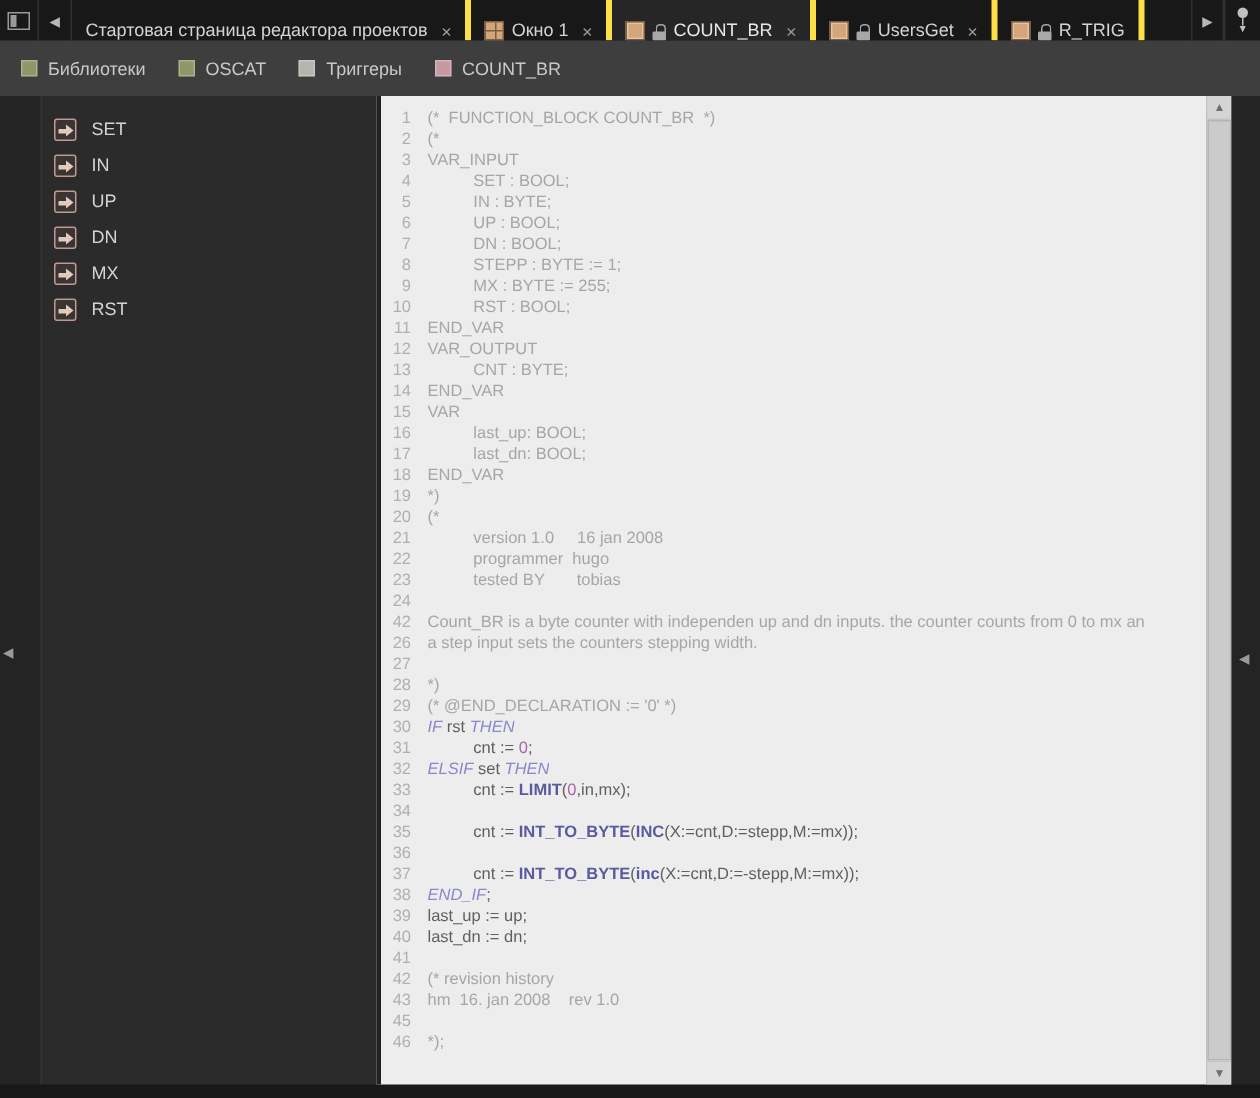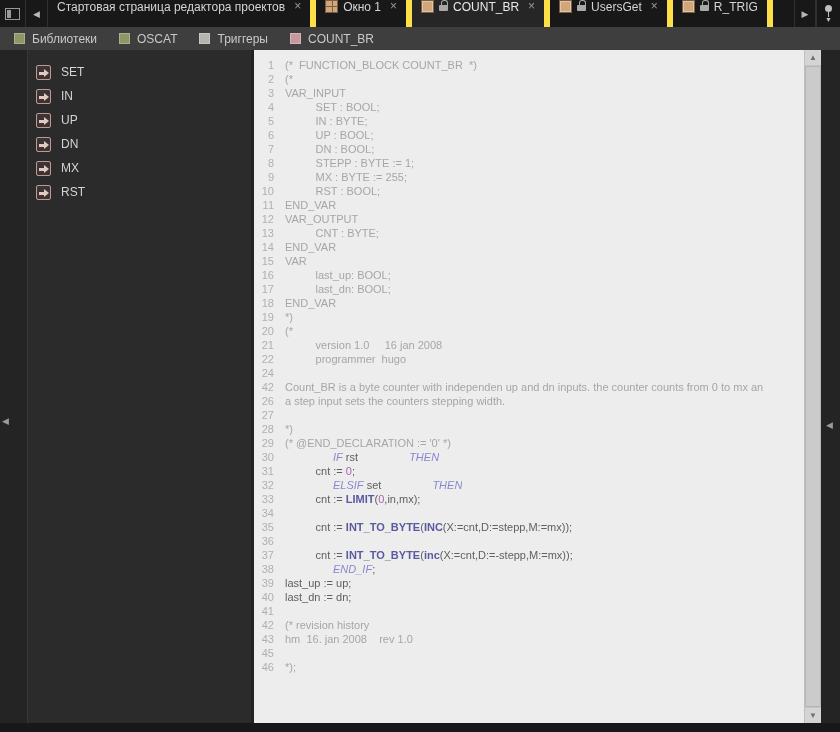--- a/index.html
+++ b/index.html
@@ -8,39 +8,39 @@
   .app { width:840px; height:732px; display:flex; flex-direction:column; }
 
   
   .tabbar { height:27px; background:#181818; display:flex; align-items:stretch; color:#d8d8d8; font-size:12px; flex:none; }
   .corner-left { width:26px; display:flex; align-items:center; justify-content:center; border-right:1px solid #303030; }
   .panel-icon { width:15px; height:12px; border:1px solid #9a9a9a; position:relative; background:#181818; }
   .panel-icon::before { content:""; position:absolute; left:1px; top:1px; bottom:1px; width:4px; background:#9a9a9a; }
   .nav-btn { width:22px; display:flex; align-items:center; justify-content:center; color:#b8b8b8; font-size:9px; border-right:1px solid #303030; flex:none; }
   .nav-btn.right { border-left:1px solid #303030; }
   .tabs-wrap { flex:1; display:flex; overflow:hidden; min-width:0; }
-  .tab { display:flex; align-items:flex-start; padding:0 9px; border-right:6px solid #fde047; white-space:nowrap; flex:none; color:#d4d4d4; }
+  .tab { display:flex; align-items:flex-end; padding:0 9px; border-right:4px solid #fde047; white-space:nowrap; flex:none; color:#d4d4d4; }
   .tab.active { background:#262626; color:#e8e8e8; }
   .tab > * { margin-right:5px; }
   .tab > *:last-child { margin-right:0; }
   .tab-close { color:#9a9a9a; font-size:12px; margin-left:4px; line-height:1; }
   .fb-icon { width:13px; height:13px; background:#d2a678; border:1px solid #7a5f46; box-shadow: inset 0 0 0 1px rgba(255,255,255,0.35); flex:none; }
   .win-icon { width:13px; height:13px; background:#d2a678; border:1px solid #7a5f46; position:relative; flex:none; }
   .win-icon::before { content:""; position:absolute; left:0; right:0; top:5px; height:1px; background:#7a5f46; }
   .win-icon::after { content:""; position:absolute; top:0; bottom:0; left:6px; width:1px; background:#7a5f46; }
   .lock { width:9px; height:11px; position:relative; flex:none; }
   .lock::after { content:""; position:absolute; bottom:0; left:0; width:9px; height:6px; background:#a8a8a8; border-radius:1px; }
   .lock::before { content:""; position:absolute; top:0; left:2px; width:5px; height:6px; border:1.5px solid #a8a8a8; border-bottom:none; border-radius:3px 3px 0 0; }
   .corner-right { width:24px; display:flex; flex-direction:column; align-items:center; justify-content:center; border-left:1px solid #303030; }
   .pin { width:7px; height:7px; background:#c0c0c0; border-radius:50%; position:relative; margin-bottom:6px; }
   .pin::after { content:""; position:absolute; top:7px; left:3px; width:1px; height:5px; background:#c0c0c0; }
   .corner-caret { font-size:7px; color:#c0c0c0; line-height:4px; }
 
   
-  .breadcrumb { height:23px; background:#3e3e3e; display:flex; align-items:center; padding-left:14px; font-size:12px; color:#c9c9c9; flex:none; }
+  .breadcrumb { height:37px; background:#3e3e3e; display:flex; align-items:center; padding-left:14px; font-size:12px; color:#c9c9c9; flex:none; }
   .crumb { display:flex; align-items:center; margin-right:22px; }
   .crumb-ico { width:11px; height:11px; margin-right:7px; border:1px solid rgba(255,255,255,0.25); flex:none; }
 
   
   .main { flex:1; display:flex; position:relative; min-height:0; }
   .left-strip { width:28px; background:#242424; position:relative; flex:none; border-right:1px solid #363636; }
   .collapse-arrow { position:absolute; top:366px; font-size:9px; color:#9a9a9a; }
   .left-strip .collapse-arrow { left:2px; }
   .right-strip { width:19px; background:#242424; position:relative; flex:none; }
   .right-strip .collapse-arrow { left:5px; top:370px; }
@@ -52,21 +52,21 @@
   .var-icon::after { content:""; position:absolute; left:7px; top:3px; border-left:5px solid #e4c9bd; border-top:4px solid transparent; border-bottom:4px solid transparent; }
 
   
   .editor { flex:1; background:#ededed; border-left:3px solid #222222; display:flex; overflow:hidden; min-width:0; }
   .code-area { flex:1; overflow:hidden; padding-top:8px; min-width:0; }
   .line { display:flex; height:14px; font-size:11px; line-height:14px; white-space:pre; }
   .ln { width:24px; text-align:right; color:#b0b0b0; flex:none; padding-right:4px; }
   .lt { padding-left:7px; color:#606060; overflow:hidden; }
   .tok-c { color:#a6a6a6;text-align:right; }
   .tok-p { color:#606060; }
-  .tok-k { color:#8888cc; font-style:italic;margin-left:48px; }
+  .tok-k { color:#8888cc; font-style:italic; }
   .tok-f { color:#5a5aa0; font-weight:bold;text-align:center; }
   .tok-n { color:#aa66aa; }
 
   .scrollbar { width:17px; background:#dcdcdc; flex:none; display:flex; flex-direction:column; border-left:1px solid #c0c0c0; }
   .sb-btn { height:16px; display:flex; align-items:center; justify-content:center; font-size:8px; color:#6e6e6e; background:#d4d4d4; border-bottom:1px solid #c4c4c4; flex:none; }
   .sb-btn.down { border-top:1px solid #c4c4c4; border-bottom:none; }
   .sb-thumb { flex:1; background:#cbcbcb; border:1px solid #b6b6b6; }
 
   .bottombar { height:9px; background:#181818; flex:none; }
 </style>
@@ -183,20 +183,21 @@
           <div class="line"><span class="ln">13</span><span class="lt"><span class="tok-c">          CNT : BYTE;</span></span></div>
           <div class="line"><span class="ln">14</span><span class="lt"><span class="tok-c">END_VAR</span></span></div>
           <div class="line"><span class="ln">15</span><span class="lt"><span class="tok-c">VAR</span></span></div>
           <div class="line"><span class="ln">16</span><span class="lt"><span class="tok-c">          last_up: BOOL;</span></span></div>
           <div class="line"><span class="ln">17</span><span class="lt"><span class="tok-c">          last_dn: BOOL;</span></span></div>
           <div class="line"><span class="ln">18</span><span class="lt"><span class="tok-c">END_VAR</span></span></div>
           <div class="line"><span class="ln">19</span><span class="lt"><span class="tok-c">*)</span></span></div>
           <div class="line"><span class="ln">20</span><span class="lt"><span class="tok-c">(*</span></span></div>
           <div class="line"><span class="ln">21</span><span class="lt"><span class="tok-c">          version 1.0     16 jan 2008</span></span></div>
           <div class="line"><span class="ln">22</span><span class="lt"><span class="tok-c">          programmer  hugo</span></span></div>
+          <div class="line"><span class="ln">23</span><span class="lt"><span class="tok-c">          tested BY       tobias</span></span></div>
           <div class="line"><span class="ln">24</span><span class="lt"></span></div>
           <div class="line"><span class="ln">42</span><span class="lt"><span class="tok-c">Count_BR is a byte counter with independen up and dn inputs. the counter counts from 0 to mx an</span></span></div>
           <div class="line"><span class="ln">26</span><span class="lt"><span class="tok-c">a step input sets the counters stepping width.</span></span></div>
           <div class="line"><span class="ln">27</span><span class="lt"></span></div>
           <div class="line"><span class="ln">28</span><span class="lt"><span class="tok-c">*)</span></span></div>
           <div class="line"><span class="ln">29</span><span class="lt"><span class="tok-c">(* @END_DECLARATION := '0' *)</span></span></div>
           <div class="line"><span class="ln">30</span><span class="lt"><span class="tok-k">IF</span><span class="tok-p"> rst </span><span class="tok-k">THEN</span></span></div>
           <div class="line"><span class="ln">31</span><span class="lt"><span class="tok-p">          cnt := </span><span class="tok-n">0</span><span class="tok-p">;</span></span></div>
           <div class="line"><span class="ln">32</span><span class="lt"><span class="tok-k">ELSIF</span><span class="tok-p"> set </span><span class="tok-k">THEN</span></span></div>
           <div class="line"><span class="ln">33</span><span class="lt"><span class="tok-p">          cnt := </span><span class="tok-f">LIMIT</span><span class="tok-p">(</span><span class="tok-n">0</span><span class="tok-p">,in,mx);</span></span></div>

